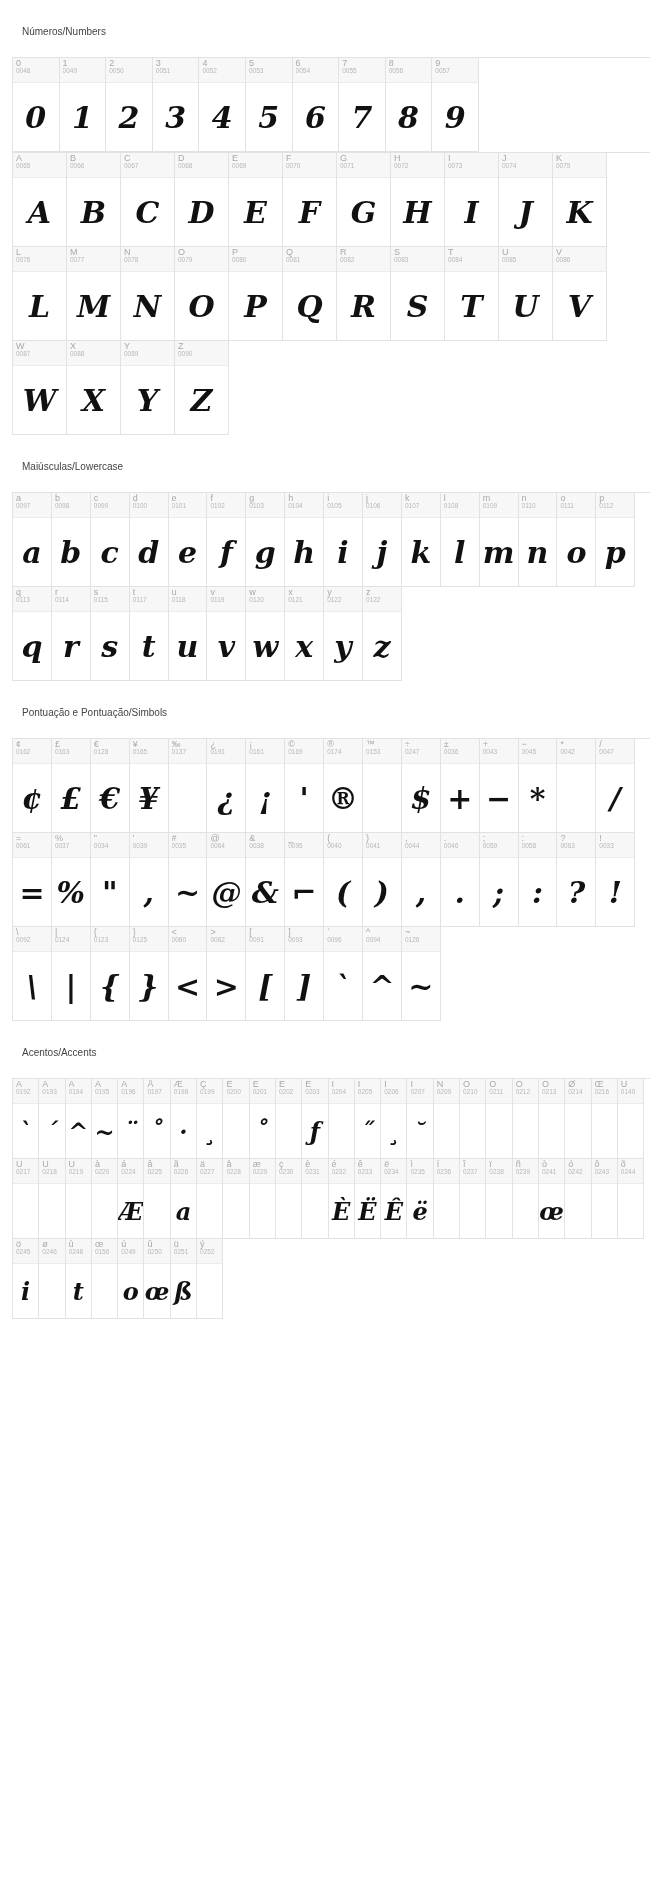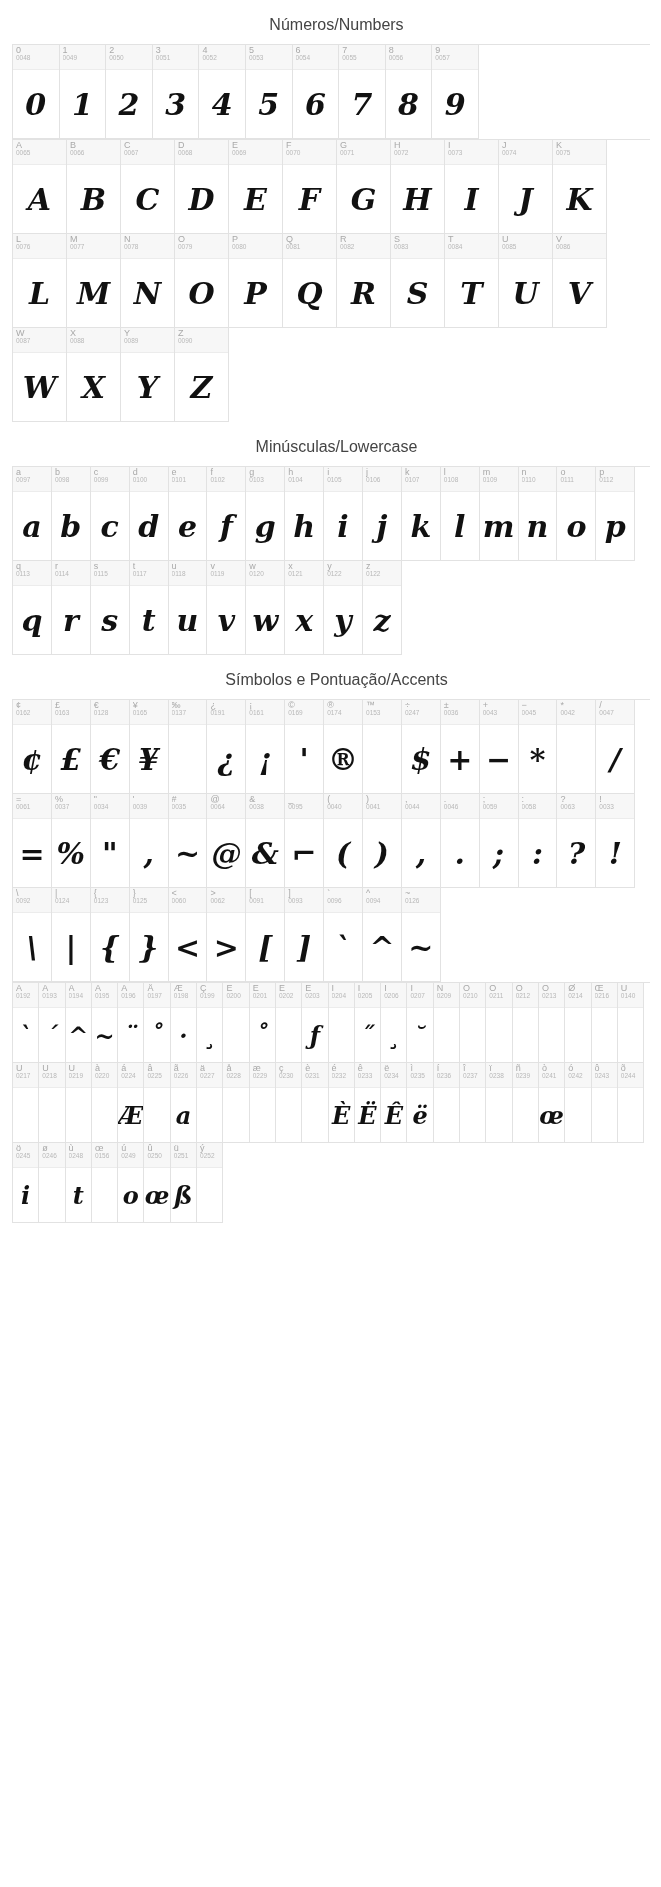--- a/index.html
+++ b/index.html
@@ -7,26 +7,25 @@
     margin: 0; padding: 0;
     background: #ffffff;
     font-family: "Liberation Sans", sans-serif;
   }
   body {
     width: 661px;
     min-height: 1887px;
     padding: 0 0 20px 0;
   }
   .section-title {
-    font-size: 16px;
+    font-size: 10px;
     color: #444444;
     font-weight: normal;
-    margin: 0;
+    margin: 10px;
     padding: 16px 0 10px 12px;
-    text-align: center;
   }
   .grid {
     display: flex;
     flex-wrap: wrap;
     margin: 0 0 0 12px;
     border-left: 1px solid #e2e2e2;
     border-top: 1px solid #e2e2e2;
     width: 638px;
   }
   .grid.w10 .cell { width: 46.6px; }
@@ -332,21 +331,21 @@
         <div class="glyph">Y</div>
       </div>
       <div class="cell">
         <div class="hdr">
           <span class="ch-label">Z</span>
           <span class="code">0090</span>
         </div>
         <div class="glyph">Z</div>
       </div>
     </div>
-    <div class="section-title">Minúsculas/Lowercase</div>
+    <div class="section-title">Maiúsculas/Lowercase</div>
     <div class="grid w13">
       <div class="cell">
         <div class="hdr">
           <span class="ch-label">a</span>
           <span class="code">0097</span>
         </div>
         <div class="glyph">a</div>
       </div>
       <div class="cell">
         <div class="hdr">
@@ -517,21 +516,21 @@
         <div class="glyph">y</div>
       </div>
       <div class="cell">
         <div class="hdr">
           <span class="ch-label">z</span>
           <span class="code">0122</span>
         </div>
         <div class="glyph">z</div>
       </div>
     </div>
-    <div class="section-title">Símbolos e Pontuação/Accents</div>
+    <div class="section-title">Pontuação e Pontuação/Simbols</div>
     <div class="grid w13">
       <div class="cell">
         <div class="hdr">
           <span class="ch-label">¢</span>
           <span class="code">0162</span>
         </div>
         <div class="glyph">¢</div>
       </div>
       <div class="cell">
         <div class="hdr">
@@ -821,20 +820,21 @@
         <div class="glyph">^</div>
       </div>
       <div class="cell">
         <div class="hdr">
           <span class="ch-label">~</span>
           <span class="code">0126</span>
         </div>
         <div class="glyph">~</div>
       </div>
     </div>
+    <div class="section-title">Acentos/Accents</div>
     <div class="grid w24 accents">
       <div class="cell">
         <div class="hdr">
           <span class="ch-label">À</span>
           <span class="code">0192</span>
         </div>
         <div class="glyph">`</div>
       </div>
       <div class="cell">
         <div class="hdr">

